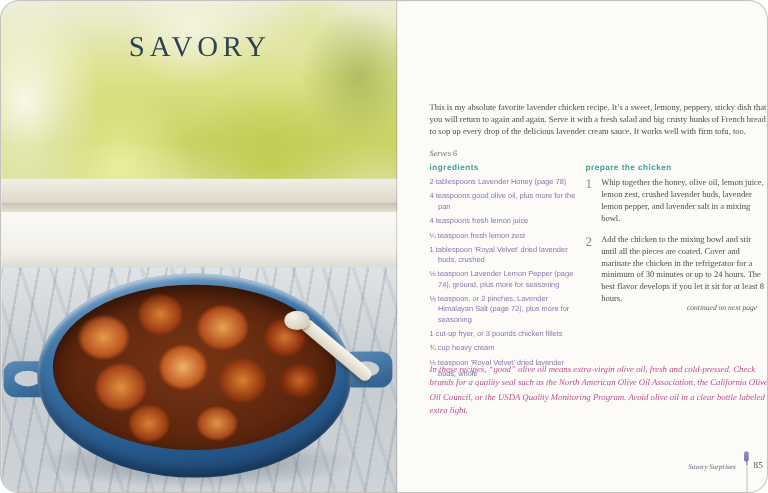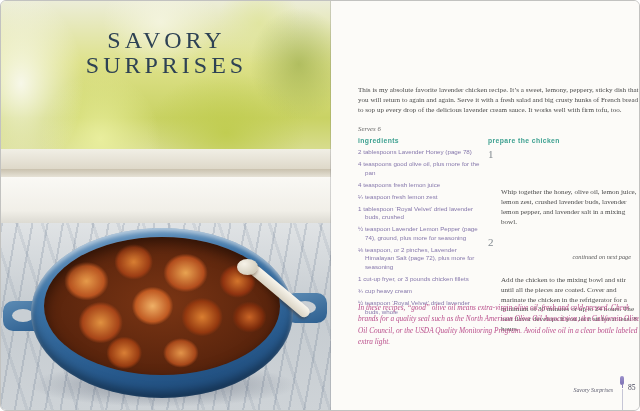--- a/index.html
+++ b/index.html
@@ -1,19 +1,19 @@
 <!DOCTYPE html>
 <html><head>
 <meta charset="utf-8">
 <style>
   html,body{margin:0;padding:0;background:#ffffff;}
   *{box-sizing:border-box;}
   .spread{
     position:relative;width:640px;height:411px;overflow:hidden;
-    border:1px solid #c2c2c0;border-radius:6px;background:#fcfbf9;
+    border:1px solid #c2c2c0;border-radius:16px;background:#fcfbf9;
     font-family:"Liberation Serif", serif;
   }
 
   
   .photo{position:absolute;left:0;top:0;width:331px;height:411px;overflow:hidden;}
   .garden{
     position:absolute;left:0;top:0;width:100%;height:150px;
     background:
       radial-gradient(90px 130px at 6% 55%, rgba(250,250,242,.92), rgba(250,250,242,0) 70%),
       radial-gradient(80px 70px at 48% 14%, rgba(246,246,228,.8), rgba(246,246,228,0) 72%),
@@ -97,21 +97,21 @@
   }
   .ing-col{position:absolute;left:27px;top:136px;width:123px;}
   .ing-item{
     font-family:"Liberation Sans",sans-serif;font-size:6.2px;line-height:1.38;
     color:#8577ab;padding-left:7px;text-indent:-7px;margin-bottom:3.5px;
   }
   .prep-col{position:absolute;left:157px;top:136px;width:152px;}
   .step{display:flex;margin-bottom:8px;}
   .step-num{flex:0 0 13px;font-family:"Liberation Serif",serif;font-size:11px;
     color:#828a90;line-height:1;padding-top:1px;}
-  .step-text{color:#4b4b4b;font-size:7.1px;line-height:1.4;margin-top:40px;}
+  .step-text{color:#4b4b4b;font-size:7.1px;line-height:1.4;}
   .continued{position:absolute;left:170px;top:252px;width:130px;text-align:right;
     color:#5a5a5a;font-size:6.3px;font-style:italic;}
 
   .note{position:absolute;left:27px;top:301px;width:286px;
     color:#ba4f8c;font-size:7.3px;line-height:1.55;font-style:italic;}
 
   .running-head{position:absolute;left:140px;top:386px;width:142px;text-align:right;
     color:#5c5c6e;font-size:5.8px;font-style:italic;}
   .sprig{position:absolute;left:289px;top:375px;width:4px;height:12px;}
   .sprig .buds{position:absolute;left:0;top:0;width:4px;height:9px;border-radius:2px;
@@ -139,21 +139,20 @@
         <div class="hole"></div>
       </div>
     <div class="pan-body">
       <div class="pan-inside"></div>
     </div>
     <div class="spoon-handle"></div>
     <div class="spoon-bowl"></div>
 
     <div class="section-title">
       <div>SAVORY</div>
-      <div>SURPRISES</div>
     </div>
   </div>
 
   <div class="gutter"></div>
 
   <div class="page-right">
     <div class="recipe-intro">This is my absolute favorite lavender chicken recipe. It’s a sweet, lemony, peppery, sticky dish that you will return to again and again. Serve it with a fresh salad and big crusty hunks of French bread to sop up every drop of the delicious lavender cream sauce. It works well with firm tofu, too.</div>
     <div class="serves">Serves 6</div>
 
     <div class="ing-col">

